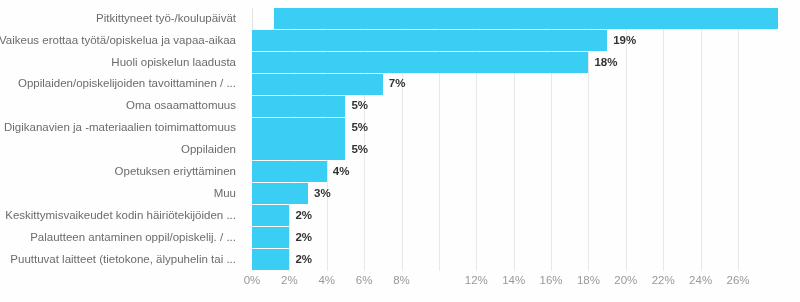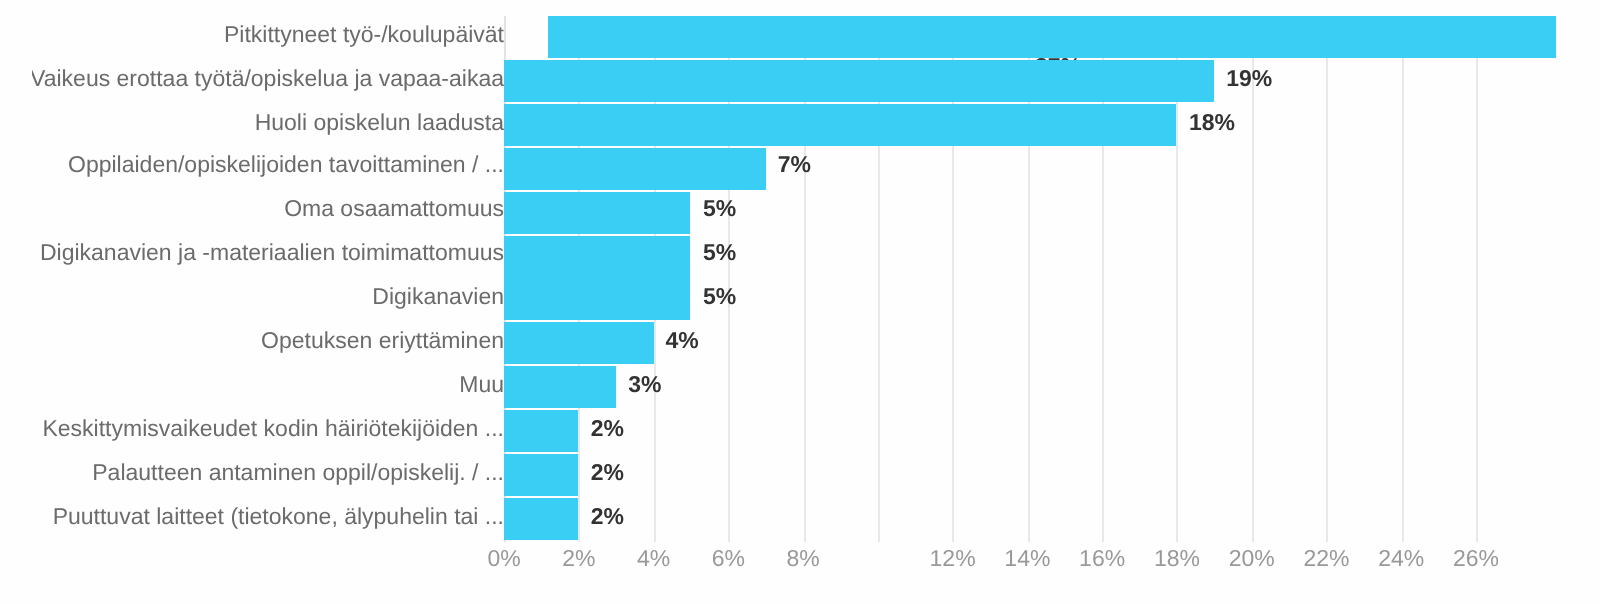--- a/index.html
+++ b/index.html
@@ -78,21 +78,21 @@
     font-weight: bold;
     margin-left: 6px;
     white-space: nowrap;
     line-height: 1;
     letter-spacing: 0px;
   }
 
   
   .cat-labels {
     position: absolute;
-    left: 16px;
+    left: 0;
     top: 8px;
     width: 244px;
     height: 263px;
   }
   .cat-label {
     position: absolute;
     right: 0;
     left: 0;
     height: 21px;
     display: flex;
@@ -199,21 +199,21 @@
       </div>
   </div>
 
   <div class="cat-labels" id="cat-labels">
       <div class="cat-label" style="top: 0px;">Pitkittyneet työ-/koulupäivät</div>
       <div class="cat-label" style="top: 21.9px;">Vaikeus erottaa työtä/opiskelua ja vapaa-aikaa</div>
       <div class="cat-label" style="top: 43.8px;">Huoli opiskelun laadusta</div>
       <div class="cat-label" style="top: 65.7px;">Oppilaiden/opiskelijoiden tavoittaminen / ...</div>
       <div class="cat-label" style="top: 87.6px;">Oma osaamattomuus</div>
       <div class="cat-label" style="top: 109.5px;">Digikanavien ja -materiaalien toimimattomuus</div>
-      <div class="cat-label" style="top: 131.4px;">Digikanavien</div>
+      <div class="cat-label" style="top: 131.4px;">Oppilaiden</div>
       <div class="cat-label" style="top: 153.3px;">Opetuksen eriyttäminen</div>
       <div class="cat-label" style="top: 175.2px;">Muu</div>
       <div class="cat-label" style="top: 197.1px;">Keskittymisvaikeudet kodin häiriötekijöiden ...</div>
       <div class="cat-label" style="top: 240.9px;">Puuttuvat laitteet (tietokone, älypuhelin tai ...</div>
       <div class="cat-label" style="top: 219px;">Palautteen antaminen oppil/opiskelij. / ...</div>
     </div>
 
   <div class="x-axis" id="x-axis">
       <div class="x-tick" style="left: 0px;">0%</div>
       <div class="x-tick" style="left: 37.3846px;">2%</div>

